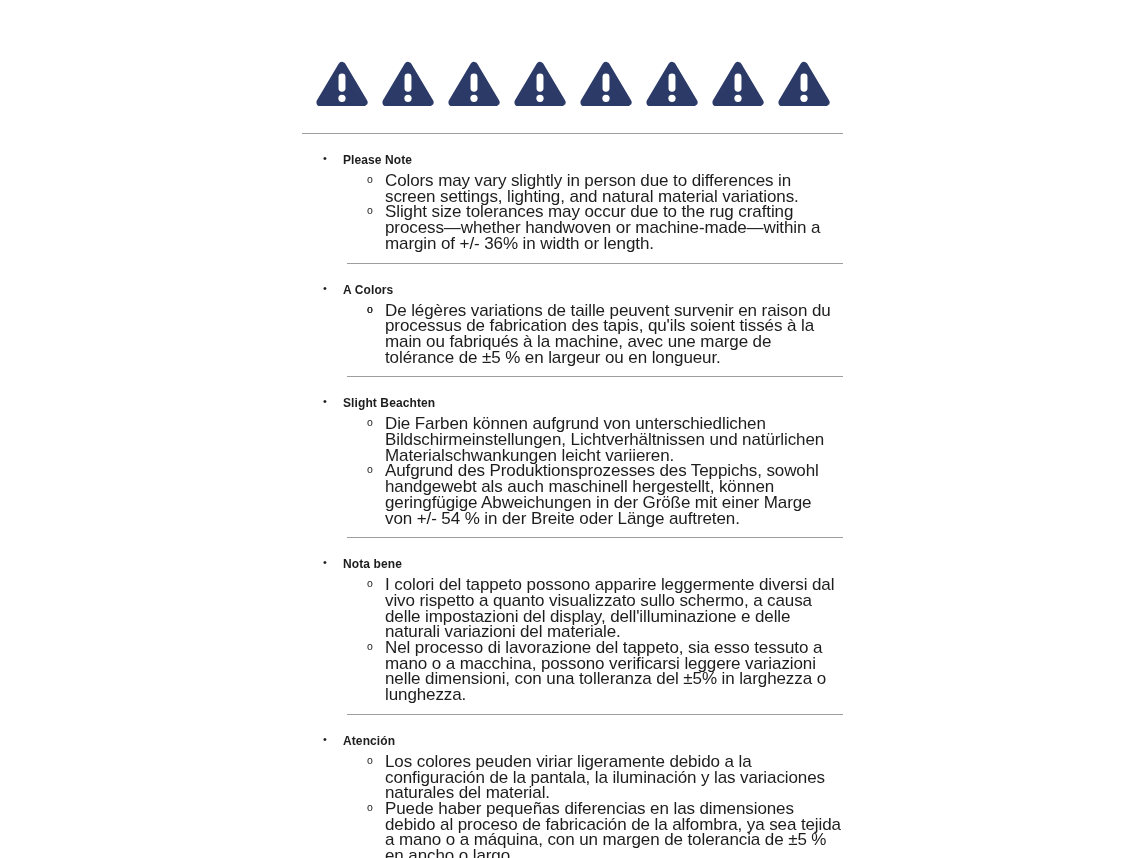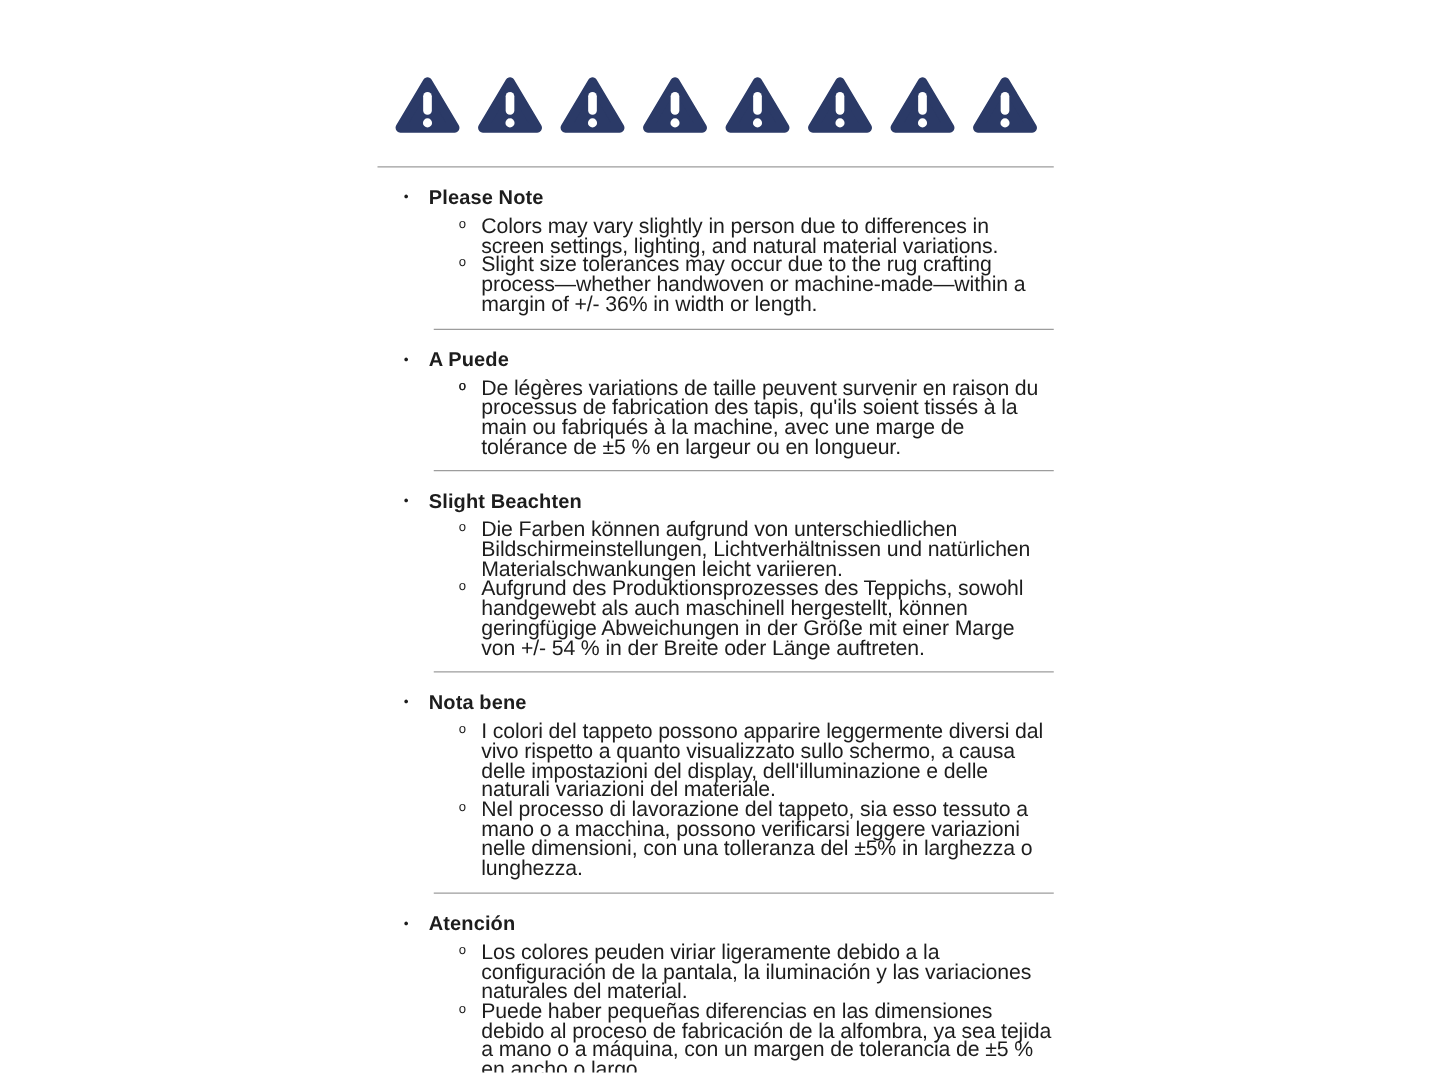--- a/index.html
+++ b/index.html
@@ -41,21 +41,21 @@
     margin-bottom: 5px;
   }
   .bullet-l1 {
     position: absolute;
     left: 21px; top: 0;
     font-size: 11px;
     line-height: 16px;
   }
   .section-heading {
     display: inline;
-    font-size: 16px;
+    font-size: 12px;
     font-weight: bold;
     line-height: 16px;
     letter-spacing: 0.1px;
   }
   .item {
     position: relative;
     padding-left: 83px;
     margin-bottom: 0;
   }
   .bullet-l2 {
@@ -127,21 +127,21 @@
       <span class="bullet-l2">o</span>
       <p class="item-text">Slight size tolerances may occur due to the rug crafting process—whether handwoven or machine-made—within a margin of +/- 36% in width or length.</p>
     </div>
   </div>
 
   <hr class="divider indent">
 
   <div class="section">
     <div class="heading-row">
       <span class="bullet-l1">•</span>
-      <h3 class="section-heading">A Puede</h3>
+      <h3 class="section-heading">A Colors</h3>
     </div>
     <div class="item">
       <span class="bullet-l2">o</span>
     </div>
     <div class="item">
       <span class="bullet-l2">o</span>
       <p class="item-text">De légères variations de taille peuvent survenir en raison du processus de fabrication des tapis, qu'ils soient tissés à la main ou fabriqués à la machine, avec une marge de tolérance de ±5 % en largeur ou en longueur.</p>
     </div>
   </div>
 

